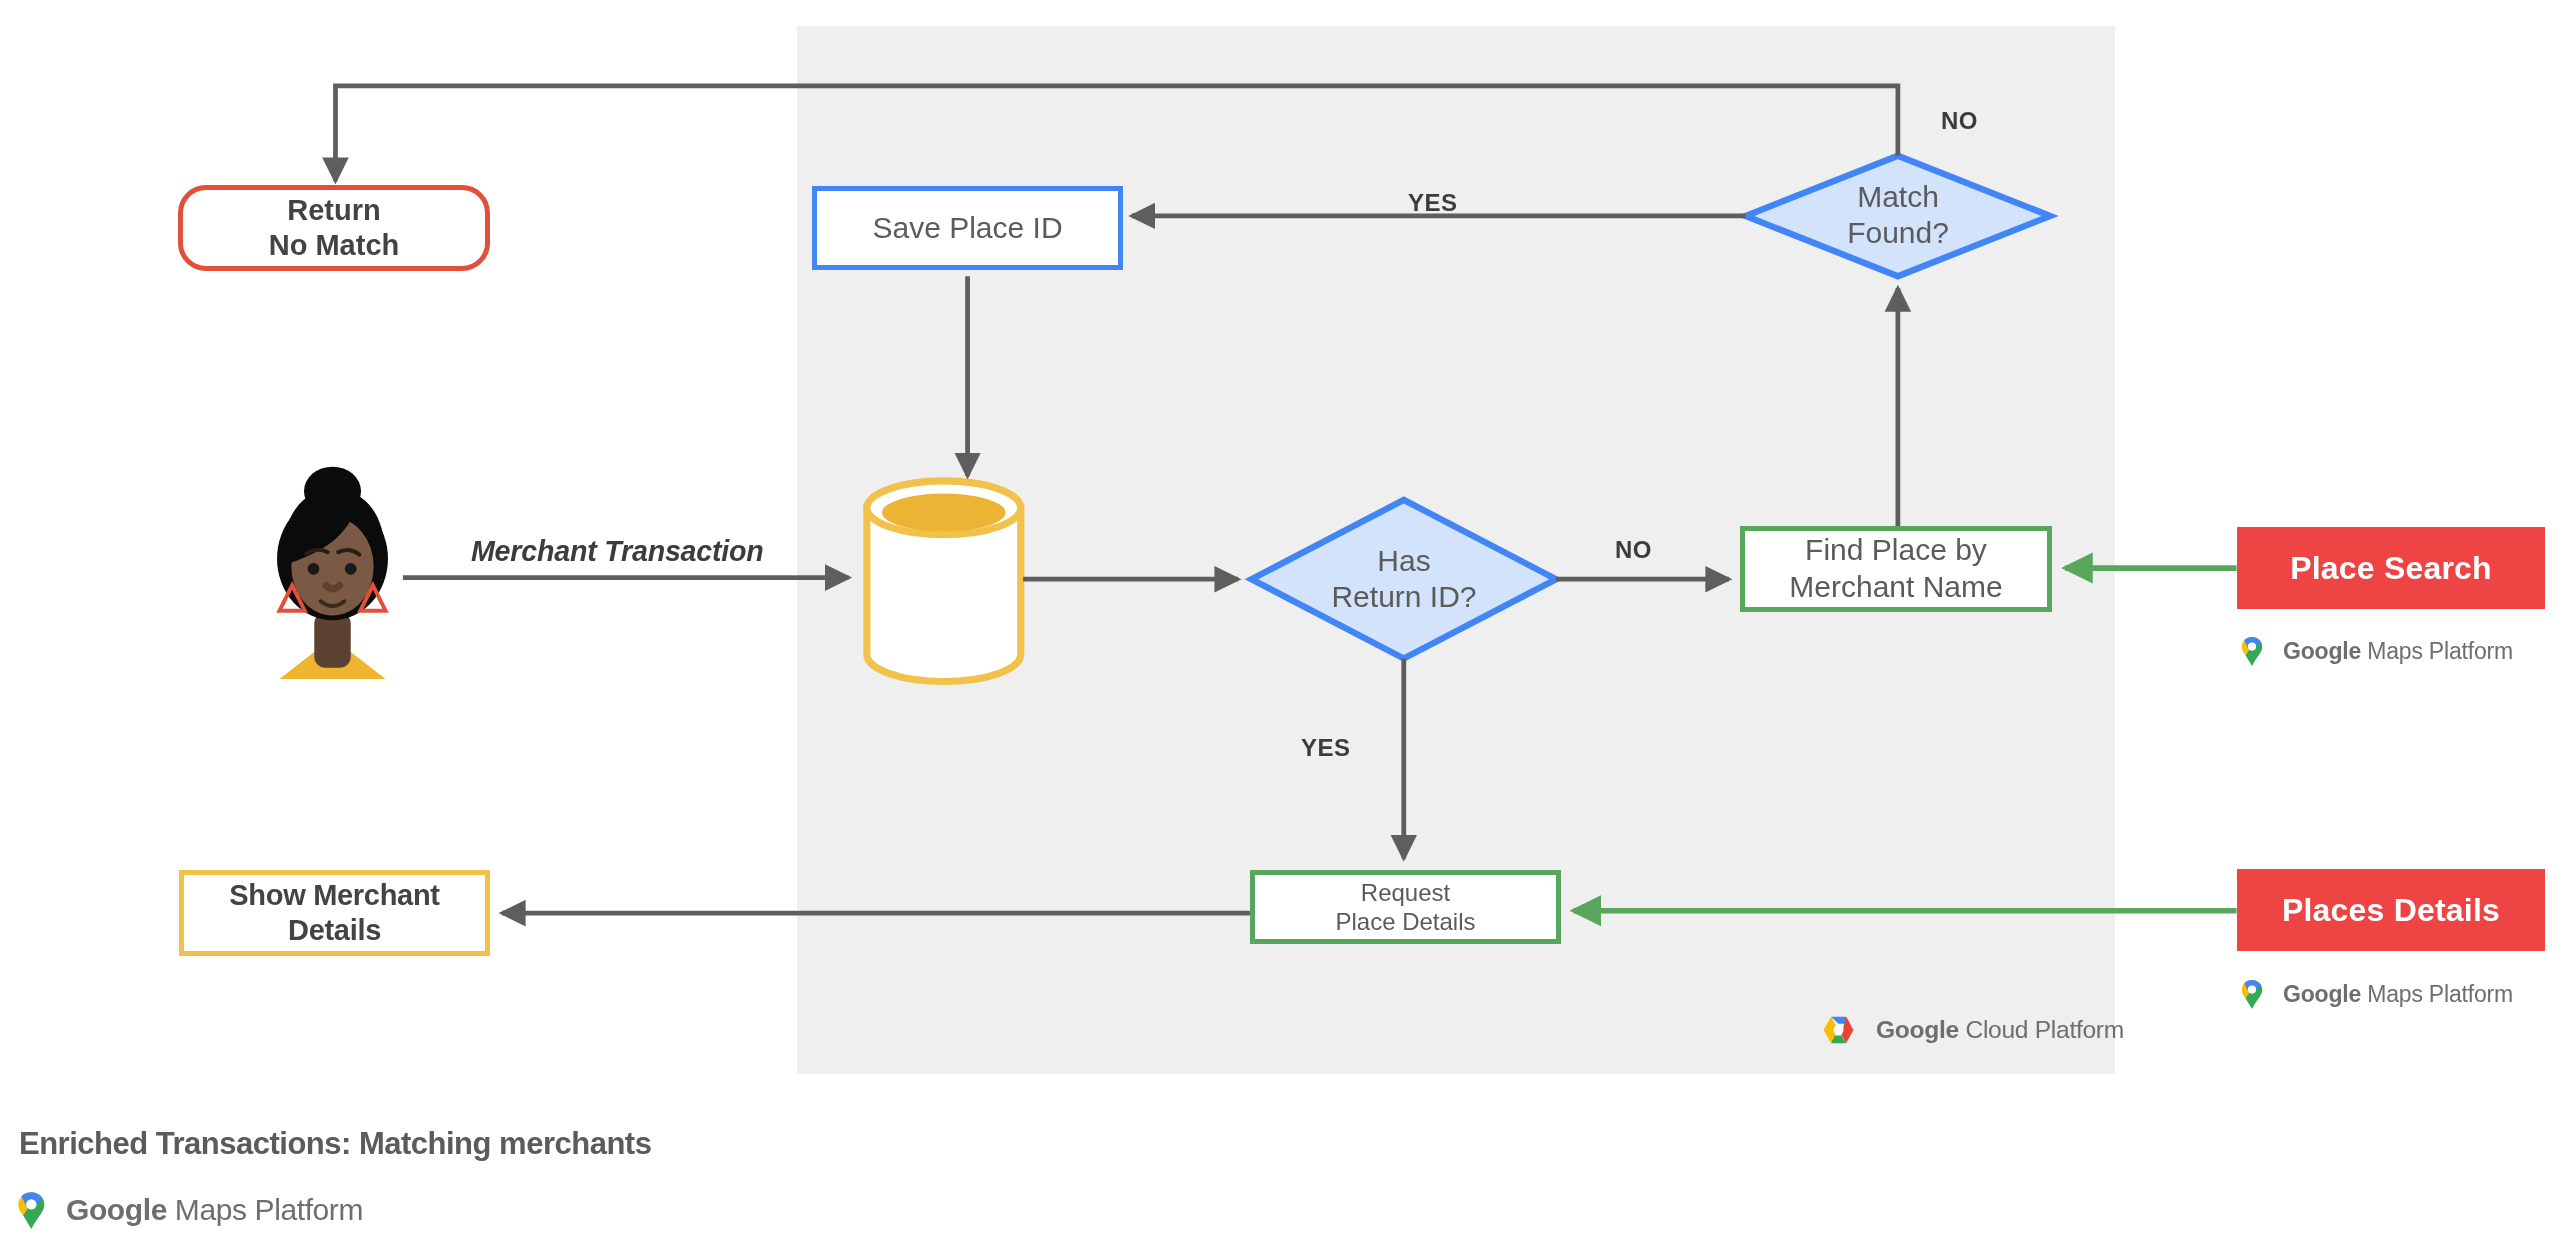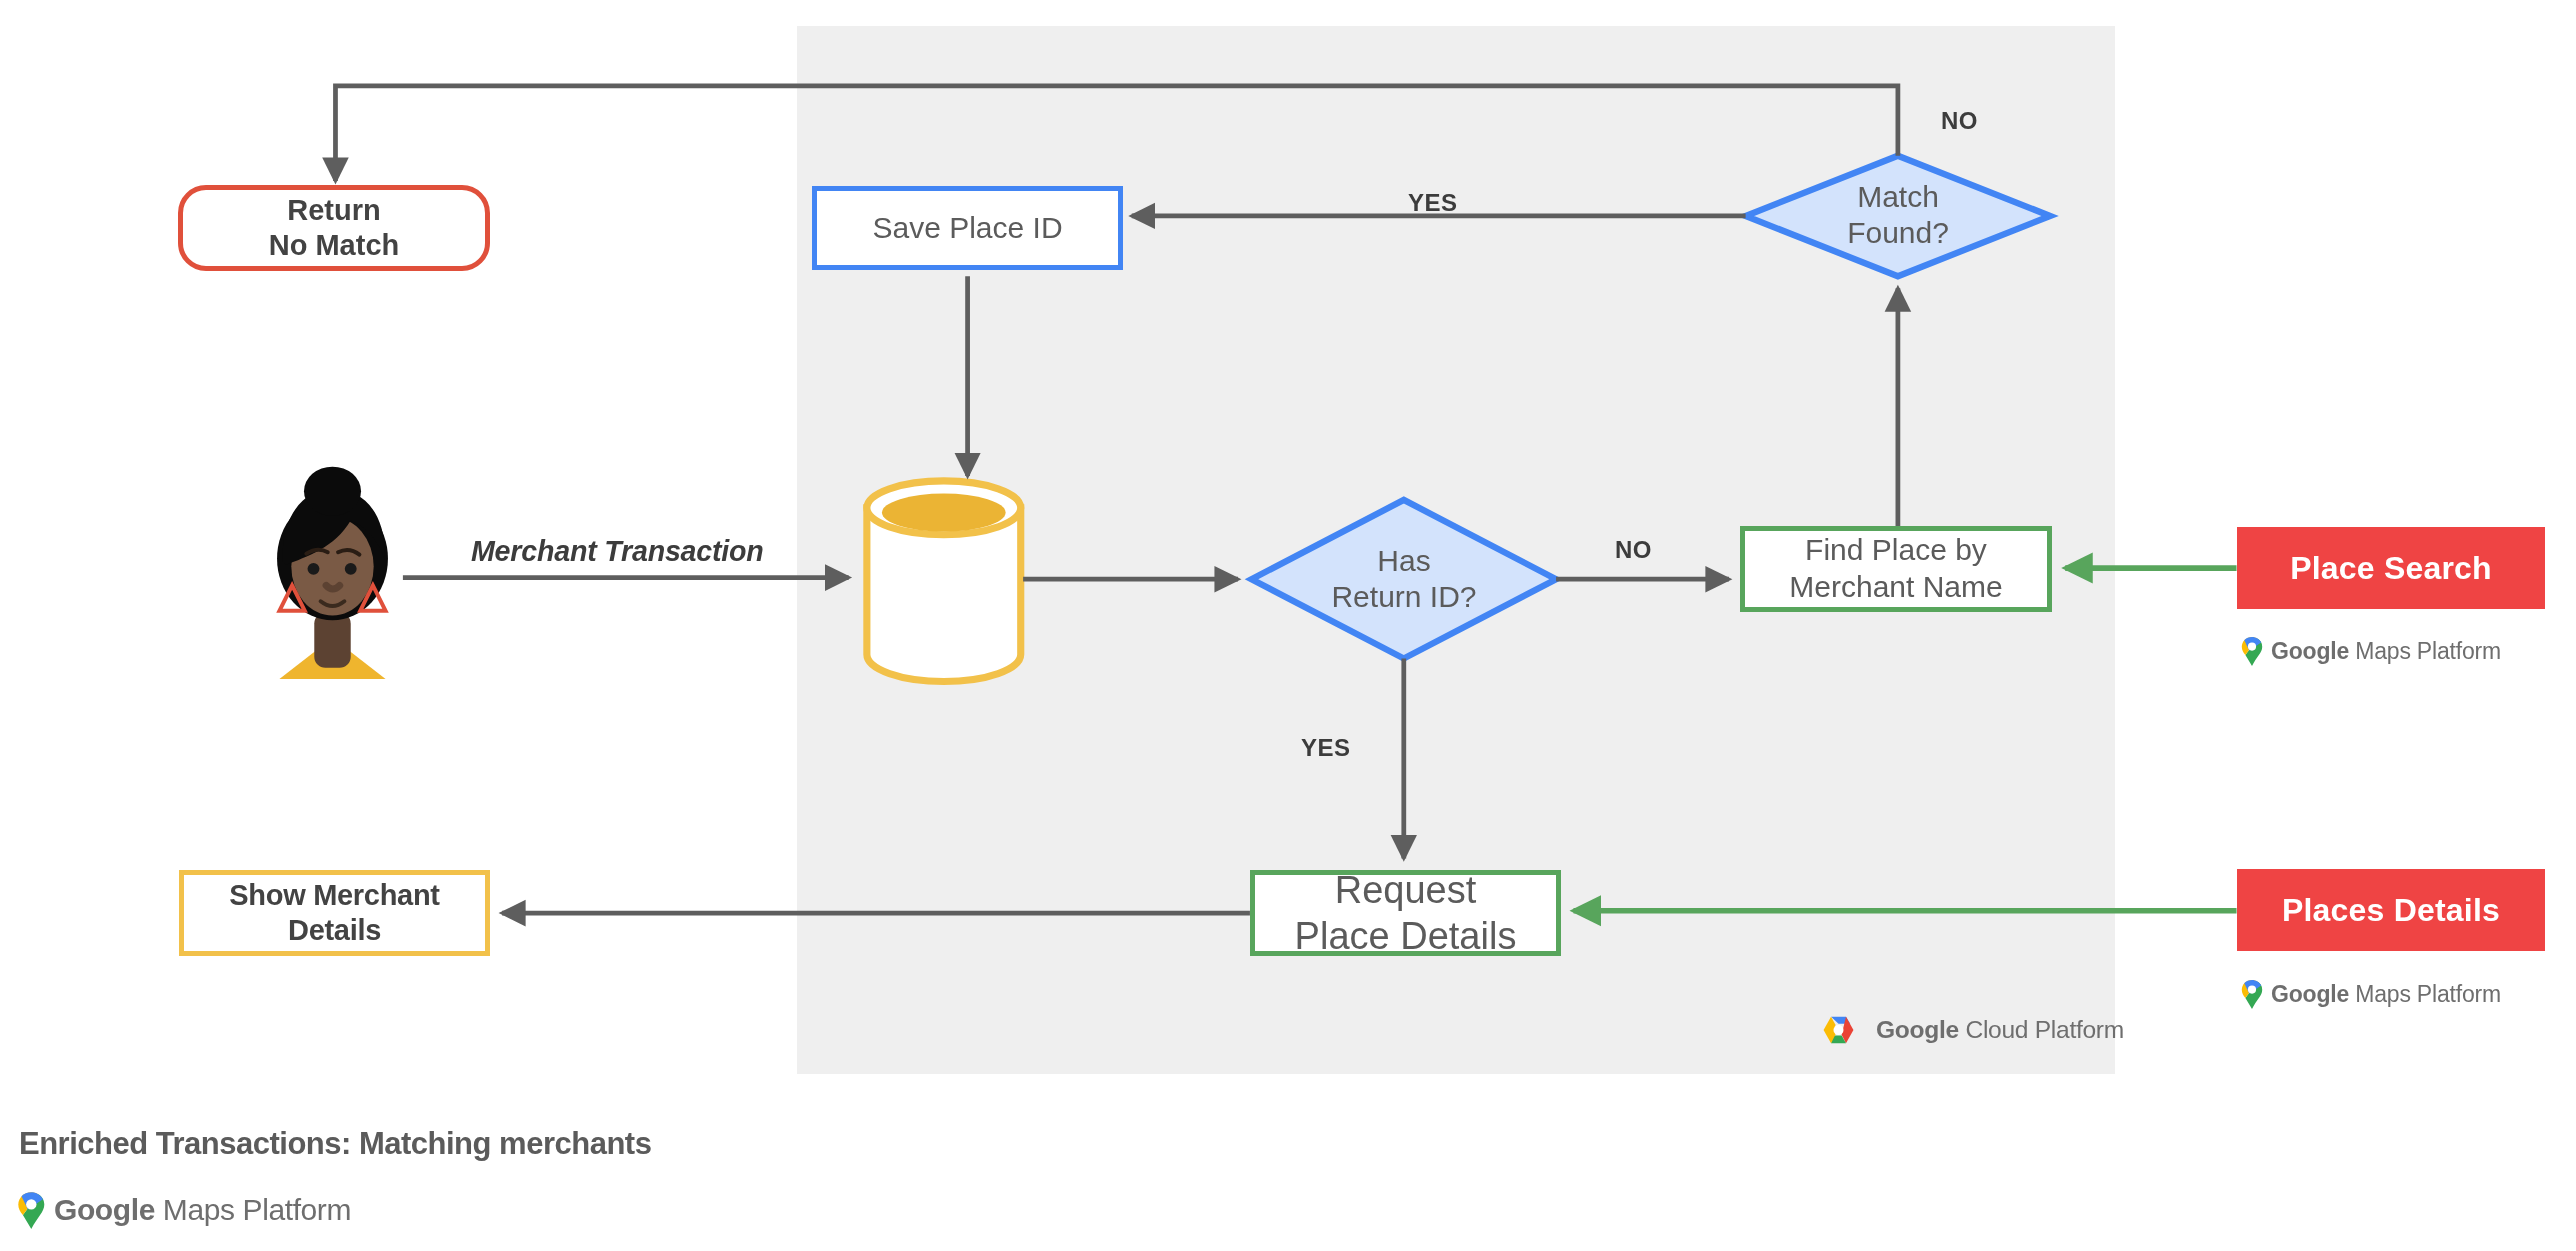--- a/index.html
+++ b/index.html
@@ -68,22 +68,22 @@
     left: 812px; top: 186px; width: 311px; height: 84px;
     font-size: 30px; font-weight: 400;
   }
   
   #node-find-place {
     left: 1740px; top: 526px; width: 312px; height: 86px;
     font-size: 30px; font-weight: 400;
   }
   
   #node-request-place-details {
-    left: 1250px; top: 870px; width: 311px; height: 86px;
-    font-size: 38px; font-weight: 400;
+    left: 1250px; top: 870px; width: 311px; height: 74px;
+    font-size: 24px; font-weight: 400;
   }
   
   #node-show-merchant-details {
     left: 179px; top: 870px; width: 311px; height: 86px;
     font-size: 29px; font-weight: 700;
     font-family: "Liberation Sans", sans-serif;
     letter-spacing: -0.3px;
   }
 
   
@@ -149,21 +149,21 @@
     z-index: 6;
   }
   #chip-place-search  { left: 2237px; top: 527px; width: 308px; height: 82px; }
   #chip-places-details{ left: 2237px; top: 869px; width: 308px; height: 82px; }
 
   
   .gmp-logo {
     position: absolute;
     display: flex;
     align-items: center;
-    gap: 8px;
+    gap: 20px;
     z-index: 8;
   }
   .gmp-logo .gmp-word {
     font-size: 23px;
     color: #6E6E6E;
     letter-spacing: -0.2px;
     white-space: nowrap;
   }
   .gmp-logo .gmp-word b { font-weight: 700; color: #6E6E6E; }
   #gmp-logo-place-search   { left: 2241px; top: 636px; }

